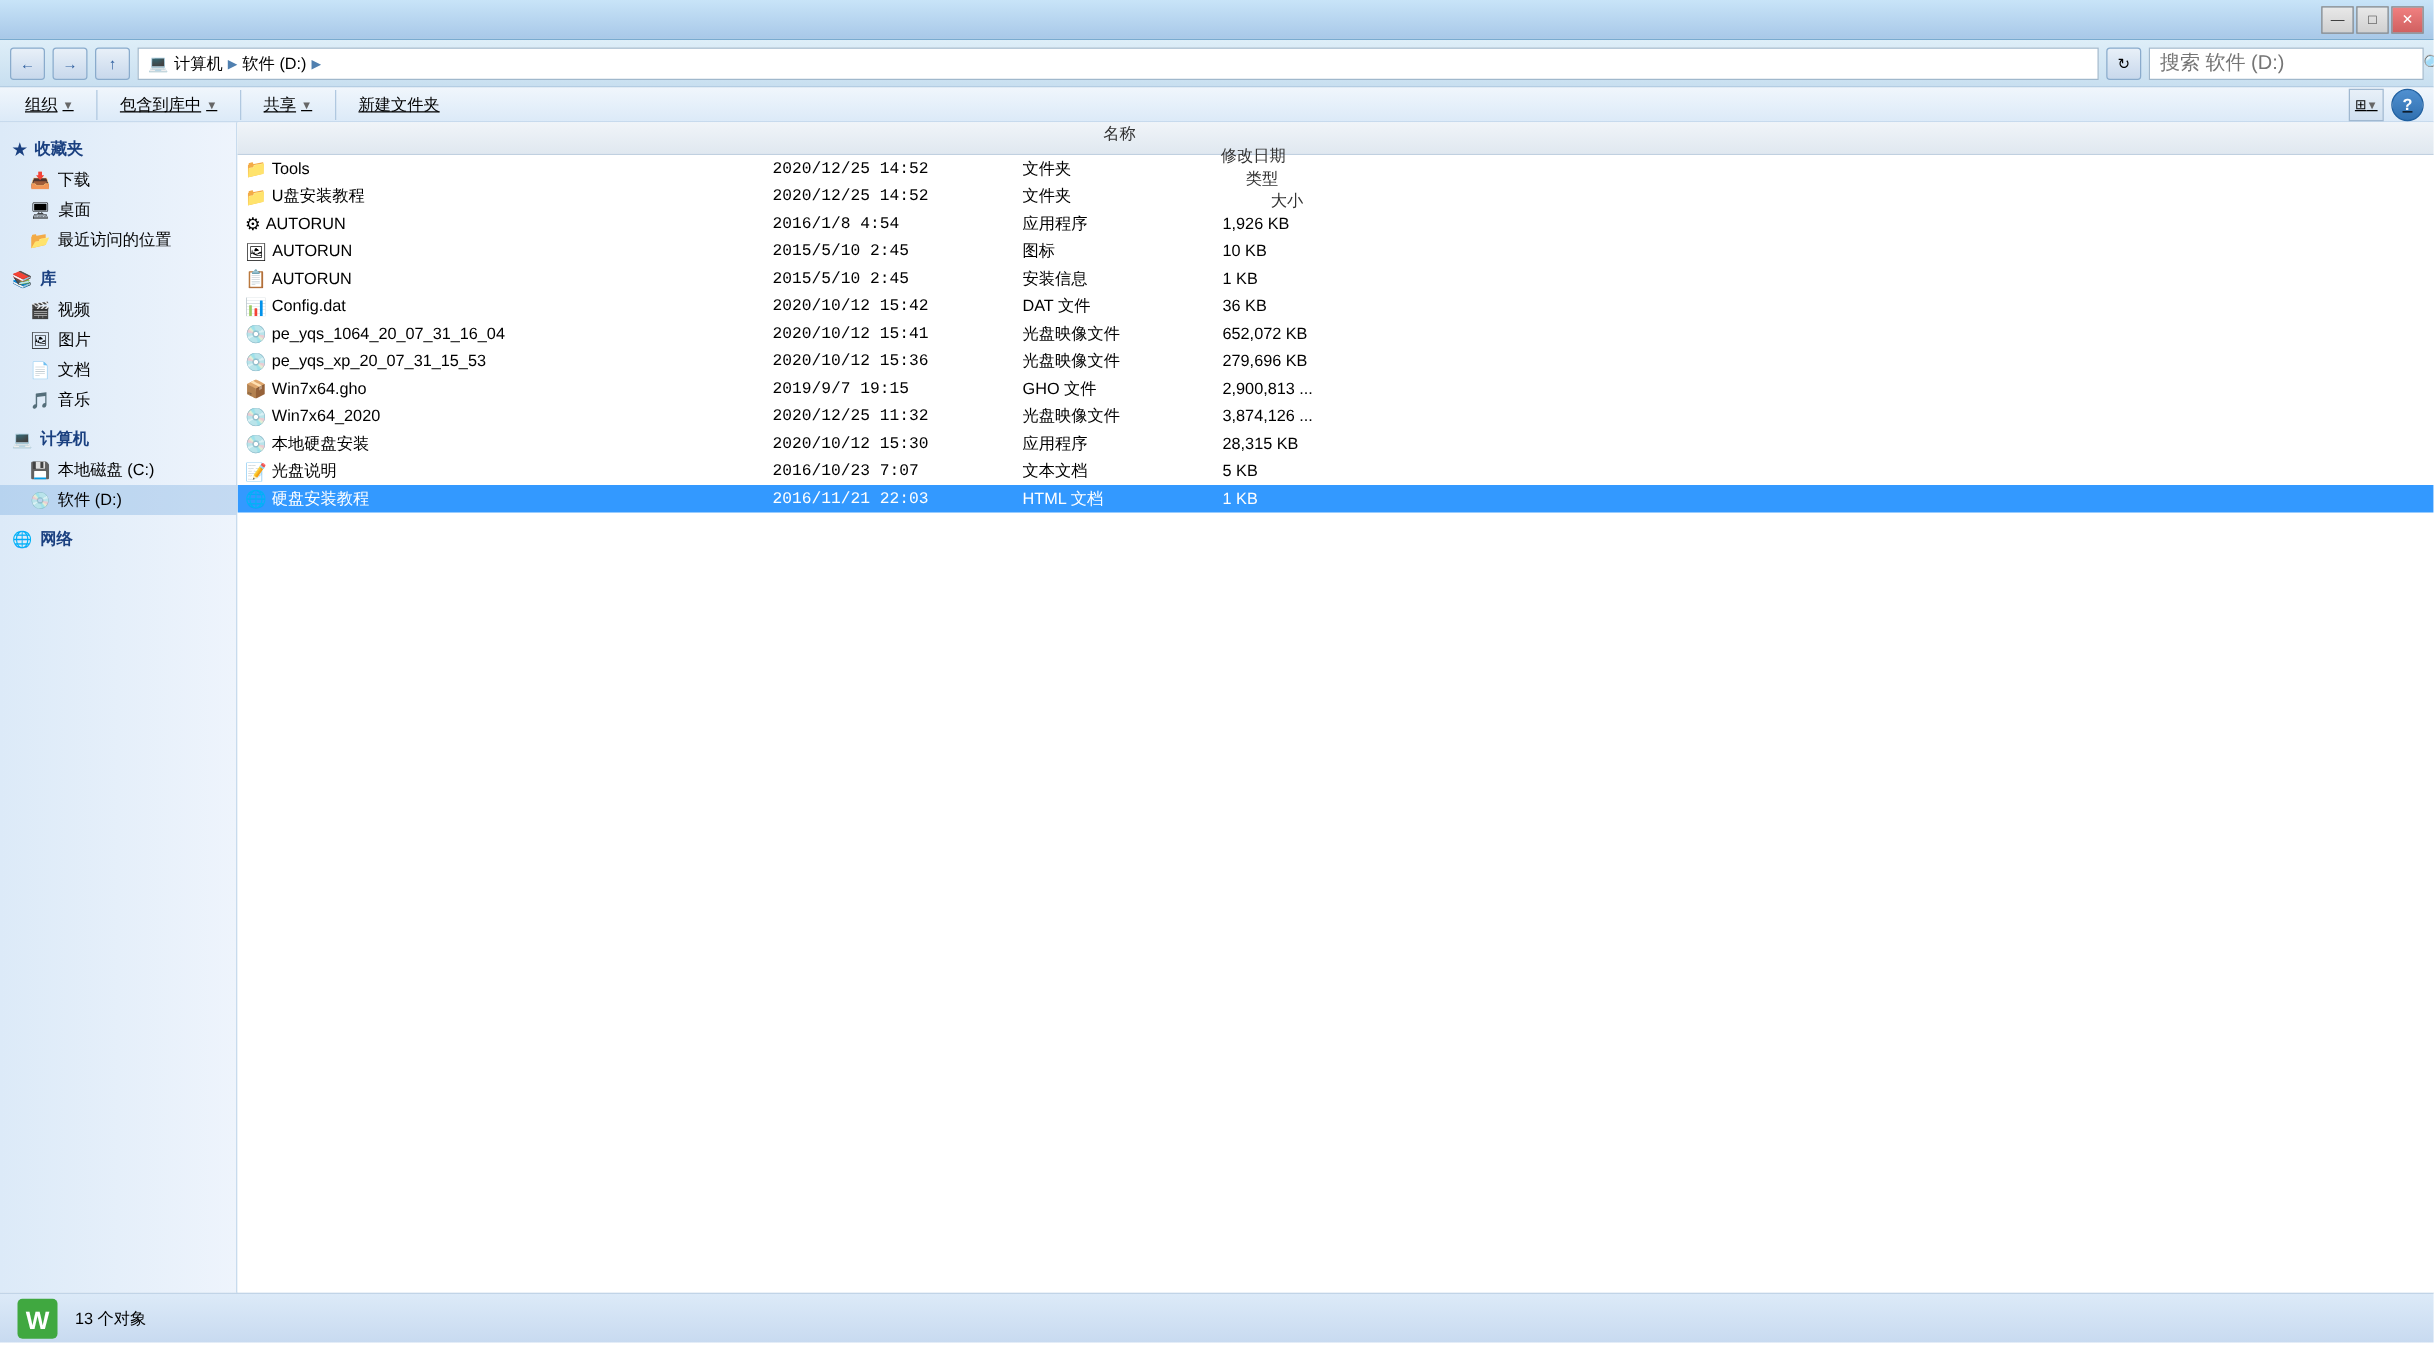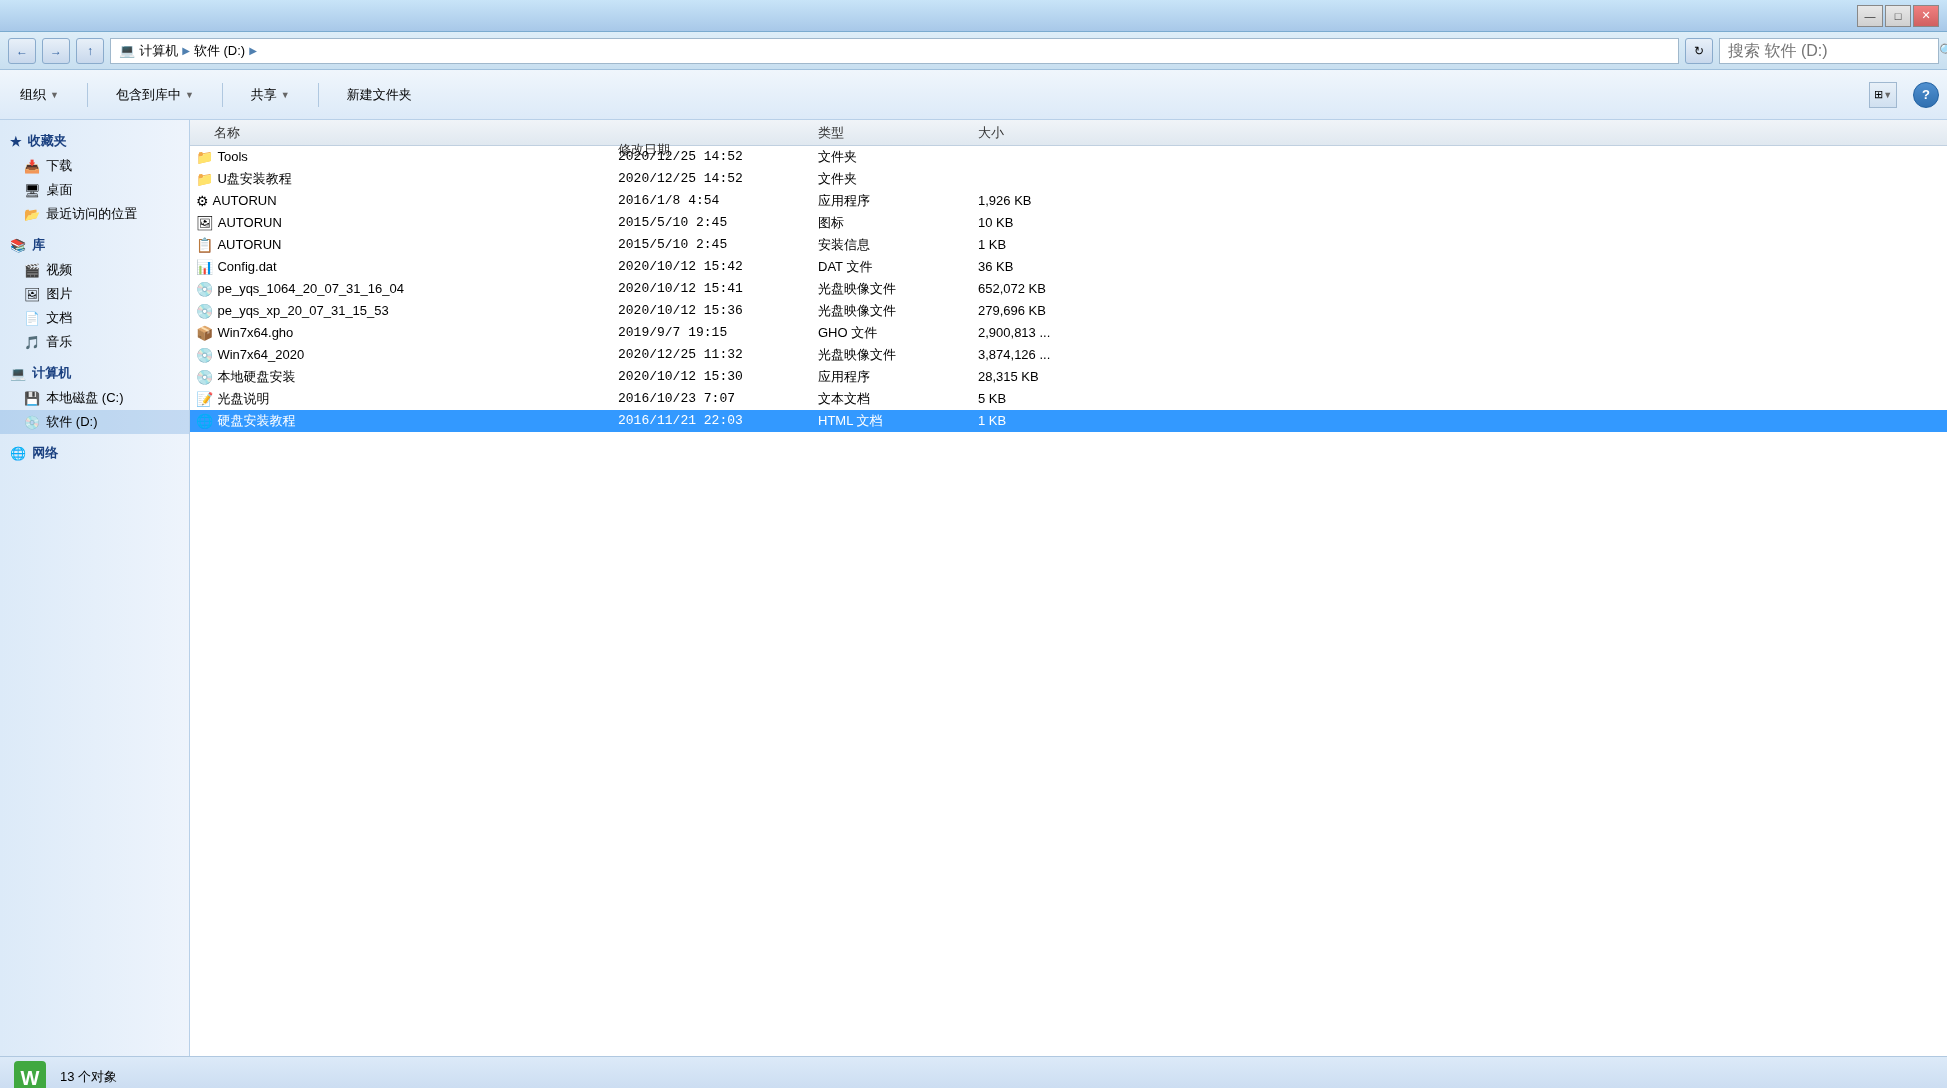--- a/index.html
+++ b/index.html
@@ -102,27 +102,28 @@
       border-radius: 3px;
       cursor: pointer;
       display: flex;
       align-items: center;
       justify-content: center;
       font-size: 12px;
     }
 
     
     .toolbar {
-      height: 50px;
+      height: 28px;
       background: linear-gradient(to bottom, #f0f6fc 0%, #dceaf8 100%);
       display: flex;
       align-items: center;
       padding: 0 8px;
-      gap: 12px;
+      gap: 2px;
       border-bottom: 1px solid #b8d0e8;
+      text-decoration: underline;
     }
     .toolbar-btn {
       height: 32px;
       padding: 0 12px;
       background: transparent;
       border: none;
       cursor: pointer;
       display: flex;
       align-items: center;
       gap: 4px;
@@ -205,23 +206,24 @@
       background: #fff;
     }
     .column-header {
       display: flex;
       align-items: center;
       height: 26px;
       background: linear-gradient(to bottom, #f0f4f8, #e0e8f0);
       border-bottom: 1px solid #c0d0e0;
       font-size: 13px;
       color: #333;
+      flex-direction: column;
     }
     .col-name { width: 420px; padding-left: 24px; font-weight: normal; cursor: pointer; }
-    .col-date { width: 200px; padding-left: 8px; font-weight: normal; cursor: pointer; margin-top: 35px; }
+    .col-date { width: 200px; padding-left: 8px; font-weight: normal; cursor: pointer; }
     .col-type { width: 160px; padding-left: 8px; font-weight: normal; cursor: pointer; }
     .col-size { width: 120px; padding-left: 8px; font-weight: normal; cursor: pointer; }
 
     .file-list { flex: 1; overflow-y: auto; }
     .file-row {
       display: flex;
       align-items: center;
       height: 22px;
       font-size: 13px;
       cursor: pointer;

